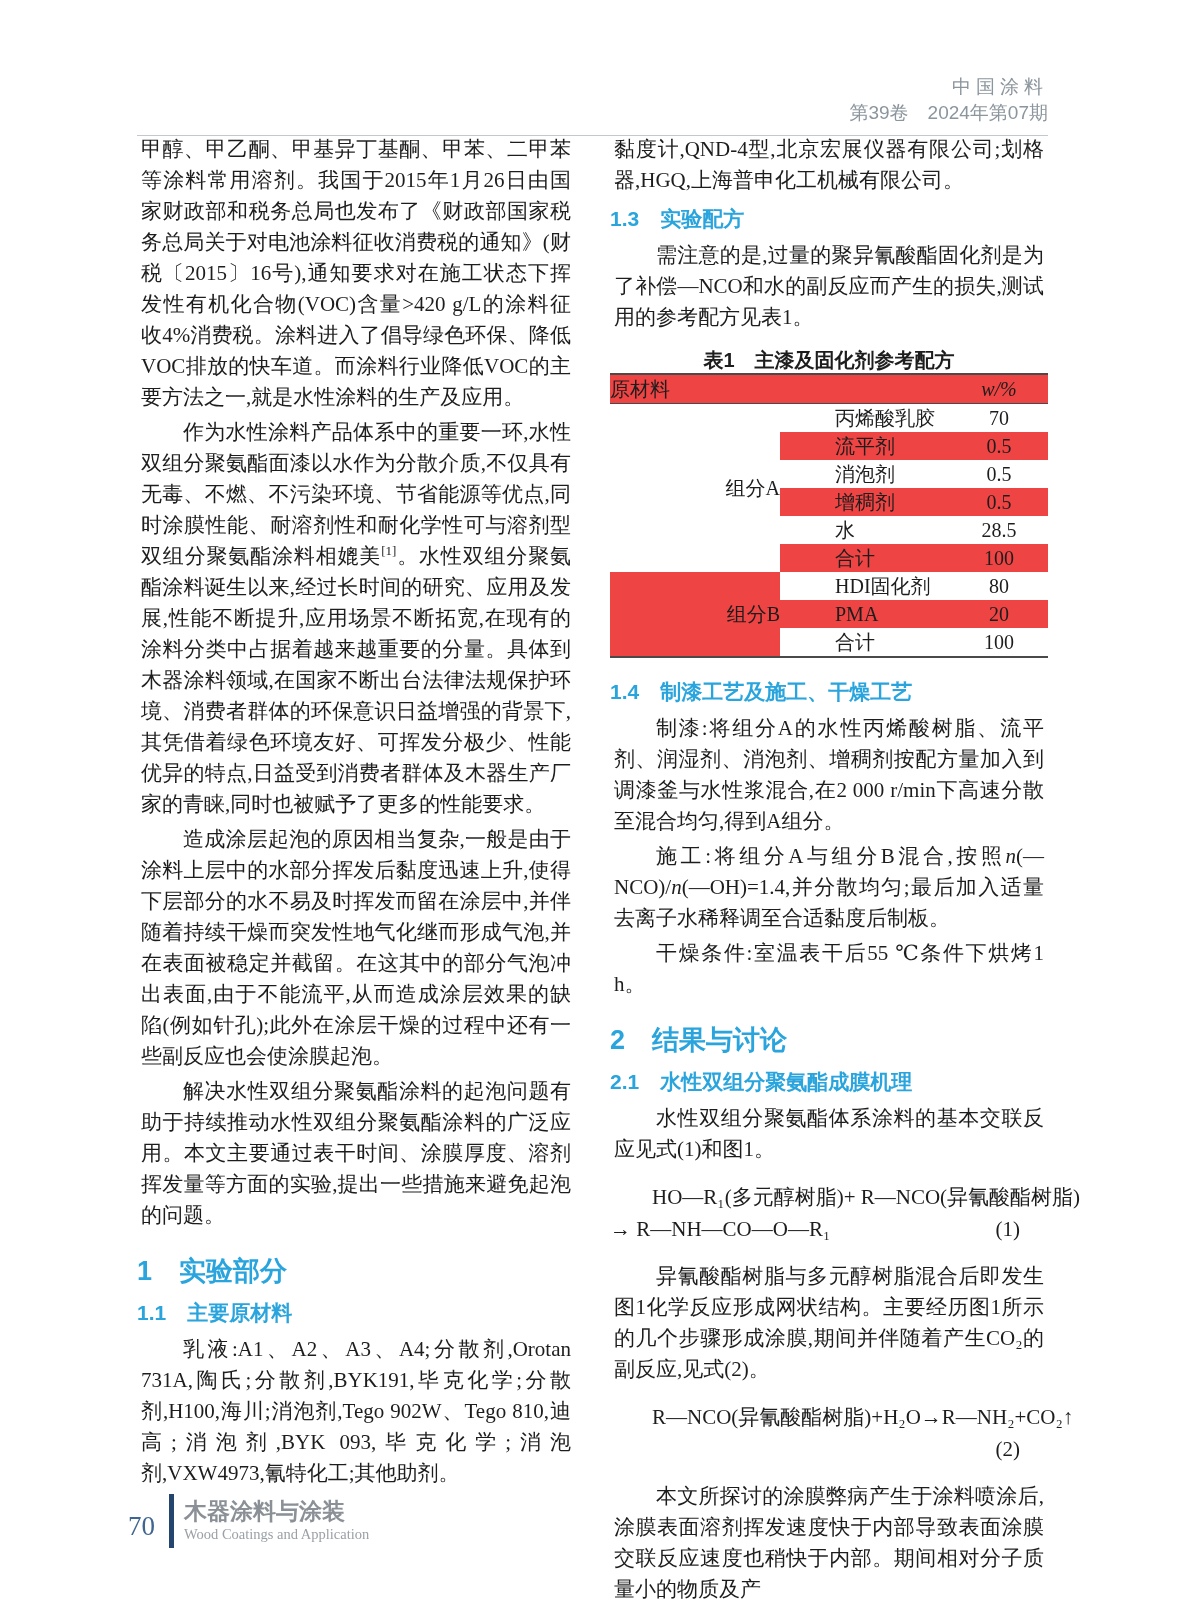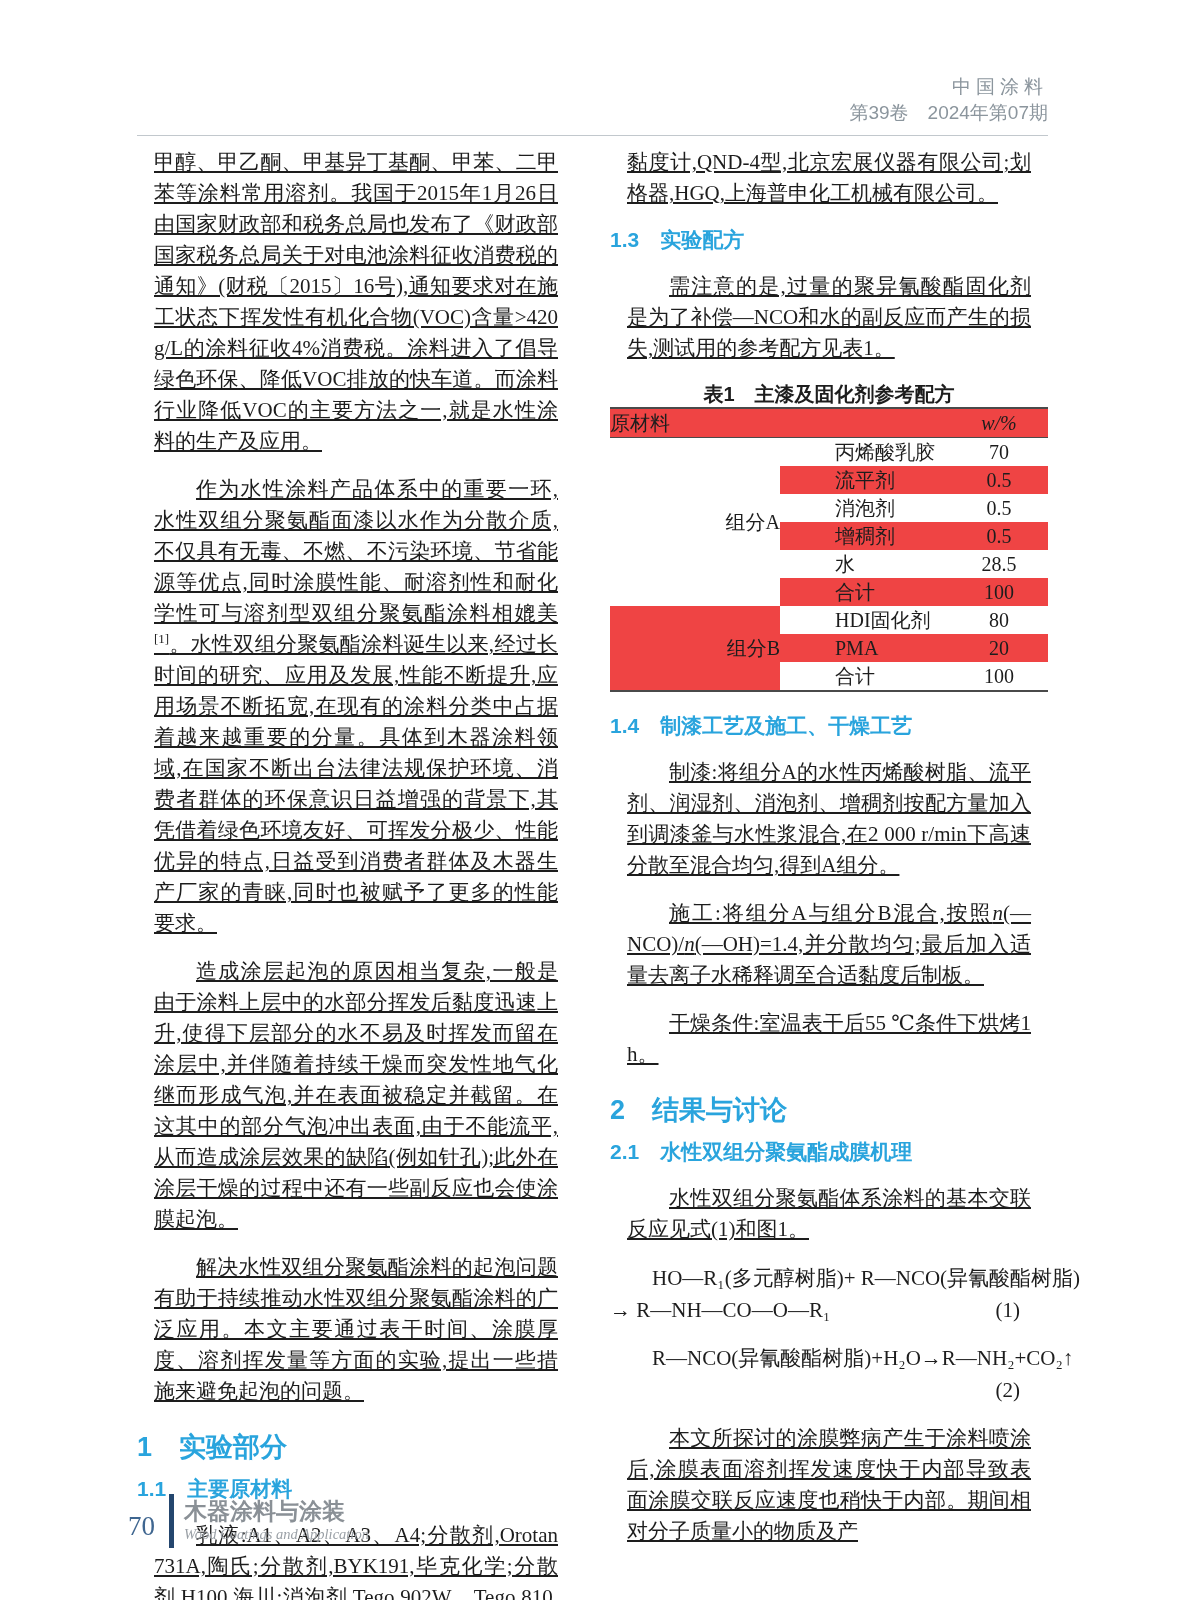--- a/index.html
+++ b/index.html
@@ -11,21 +11,21 @@
   .page-header {
     position:absolute; top:74px; left:137px; width:911px;
     display:flex; justify-content:space-between; align-items:flex-end;
     padding-bottom:9px; border-bottom:1.5px solid #c2c8cd;
     color:#8b959d; font-size:19px; font-family:"Liberation Sans","DejaVu Sans",sans-serif;flex-direction:column;
   }
   .page-header .jt { letter-spacing:5px; }
   
   .columns { position:absolute; top:130px; left:137px; display:flex; gap:35px; }
   .col { width:438px; font-size:21px; line-height:31px; text-align:justify; }
-  .col p { margin:17px;text-decoration:underline; }
+  .col p { margin:4px; }
   .ind { text-indent:2em; }
   sup { font-size:13px; line-height:0; }
   .h1 {
     font-family:"Liberation Sans","DejaVu Sans",sans-serif; font-weight:bold;
     font-size:27px; line-height:32px; color:#29a4dd; margin:24px 0 12px 0; text-align:left;
   }
   .h2 {
     font-family:"Liberation Sans","DejaVu Sans",sans-serif; font-weight:bold;
     font-size:21px; line-height:28px; color:#29a4dd; margin:9px 0 7px 0; text-align:left;
   }
@@ -54,21 +54,21 @@
   .eq { margin:16px 0; font-size:21px; line-height:32px; }
   .eq .l1 { padding-left:2em; white-space:nowrap; }
   .eq .l2 { display:flex; justify-content:space-between; padding-right:28px; }
   .eq .num { text-align:right; padding-right:28px; }
   .itl { font-style:italic; }
   
   .page-footer { position:absolute; left:128px; top:1494px; display:flex; align-items:center; }
   .pnum { font-size:27px; color:#3f6690; margin-right:14px; align-self:flex-end; padding-bottom:6px; }
   .fbar { width:5px; height:54px; background:#24466e; margin-right:10px; }
   .fcn { font-family:"Liberation Sans","DejaVu Sans",sans-serif; font-weight:bold; font-size:23px; color:#8a9096; line-height:26px; }
-  .fen { font-family:"Liberation Serif","DejaVu Serif",serif; font-size:14.5px; color:#9aa0a6; line-height:20px;font-style:italic; }
+  .fen { font-family:"Liberation Serif","DejaVu Serif",serif; font-size:14.5px; color:#9aa0a6; line-height:20px; }
 </style>
 </head>
 <body>
 
 <div class="page">
 
   <div class="page-header">
     <span class="jt">中国涂料</span>
     <span>第39卷　2024年第07期</span>
   </div>
@@ -150,20 +150,21 @@
       <p class="ind">水性双组分聚氨酯体系涂料的基本交联反应见式(1)和图1。</p>
 
       <div class="eq">
         <div class="l1">HO—R₁(多元醇树脂)+ R—NCO(异氰酸酯树脂)</div>
         <div class="l2">
           <span>→ R—NH—CO—O—R₁</span>
           <span>(1)</span>
         </div>
       </div>
 
+      <p class="ind">异氰酸酯树脂与多元醇树脂混合后即发生图1化学反应形成网状结构。主要经历图1所示的几个步骤形成涂膜,期间并伴随着产生CO₂的副反应,见式(2)。</p>
 
       <div class="eq">
         <div class="l1">R—NCO(异氰酸酯树脂)+H₂O→R—NH₂+CO₂↑</div>
         <div class="num">(2)</div>
       </div>
 
       <p class="ind">本文所探讨的涂膜弊病产生于涂料喷涂后,涂膜表面溶剂挥发速度快于内部导致表面涂膜交联反应速度也稍快于内部。期间相对分子质量小的物质及产</p>
     </div>
   </div>
 

